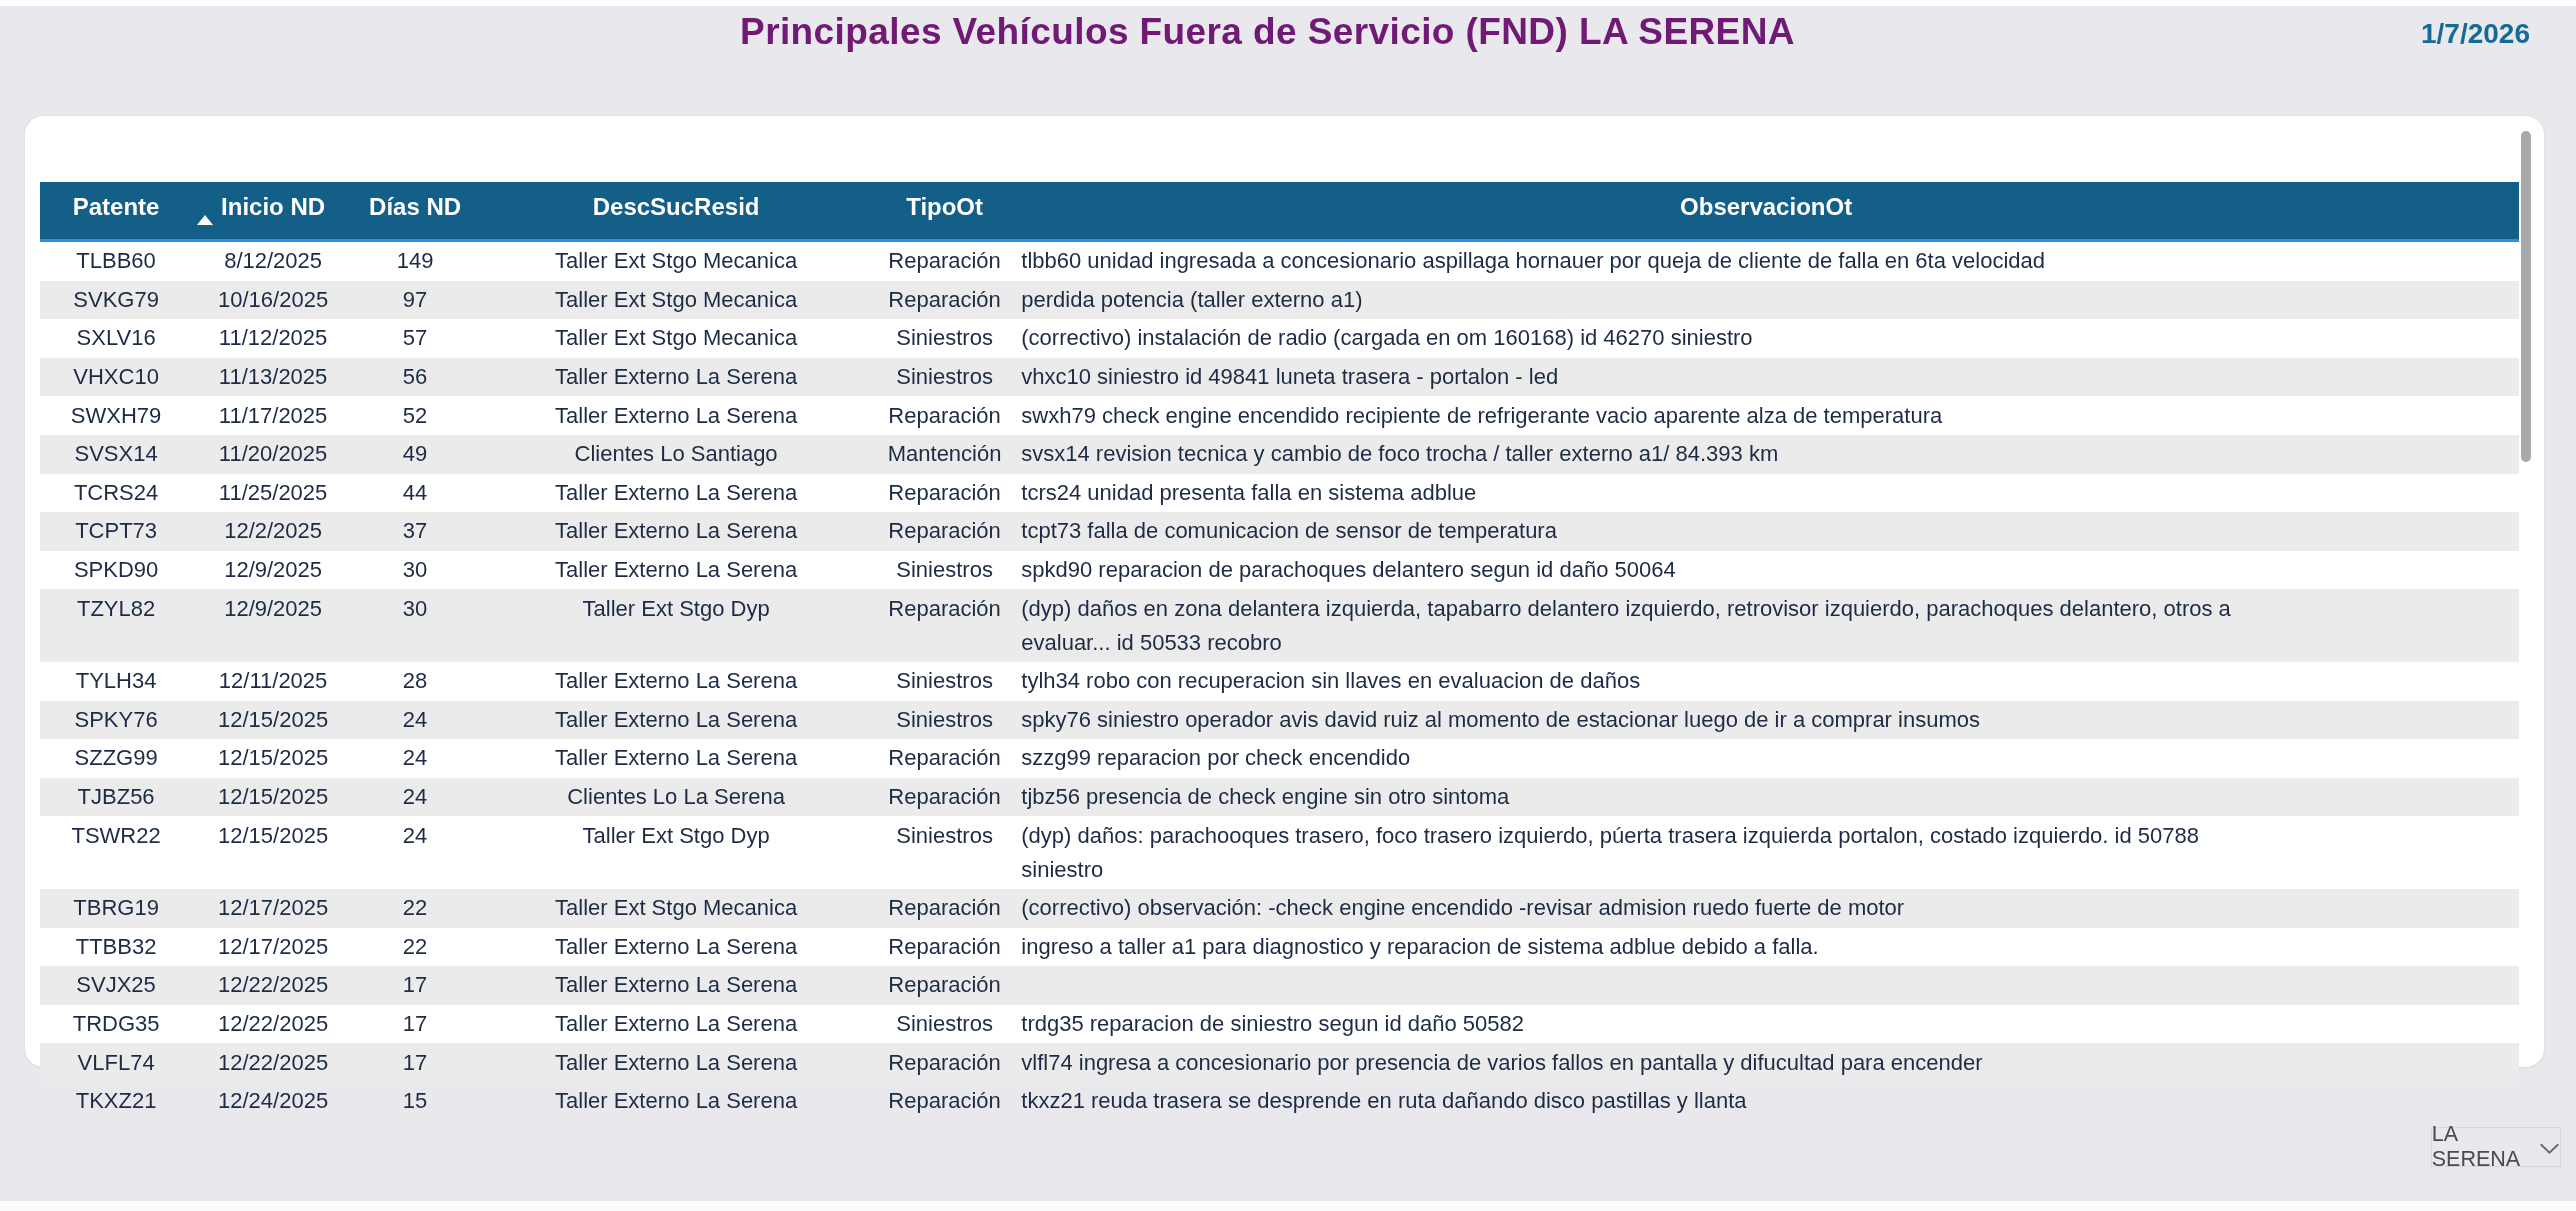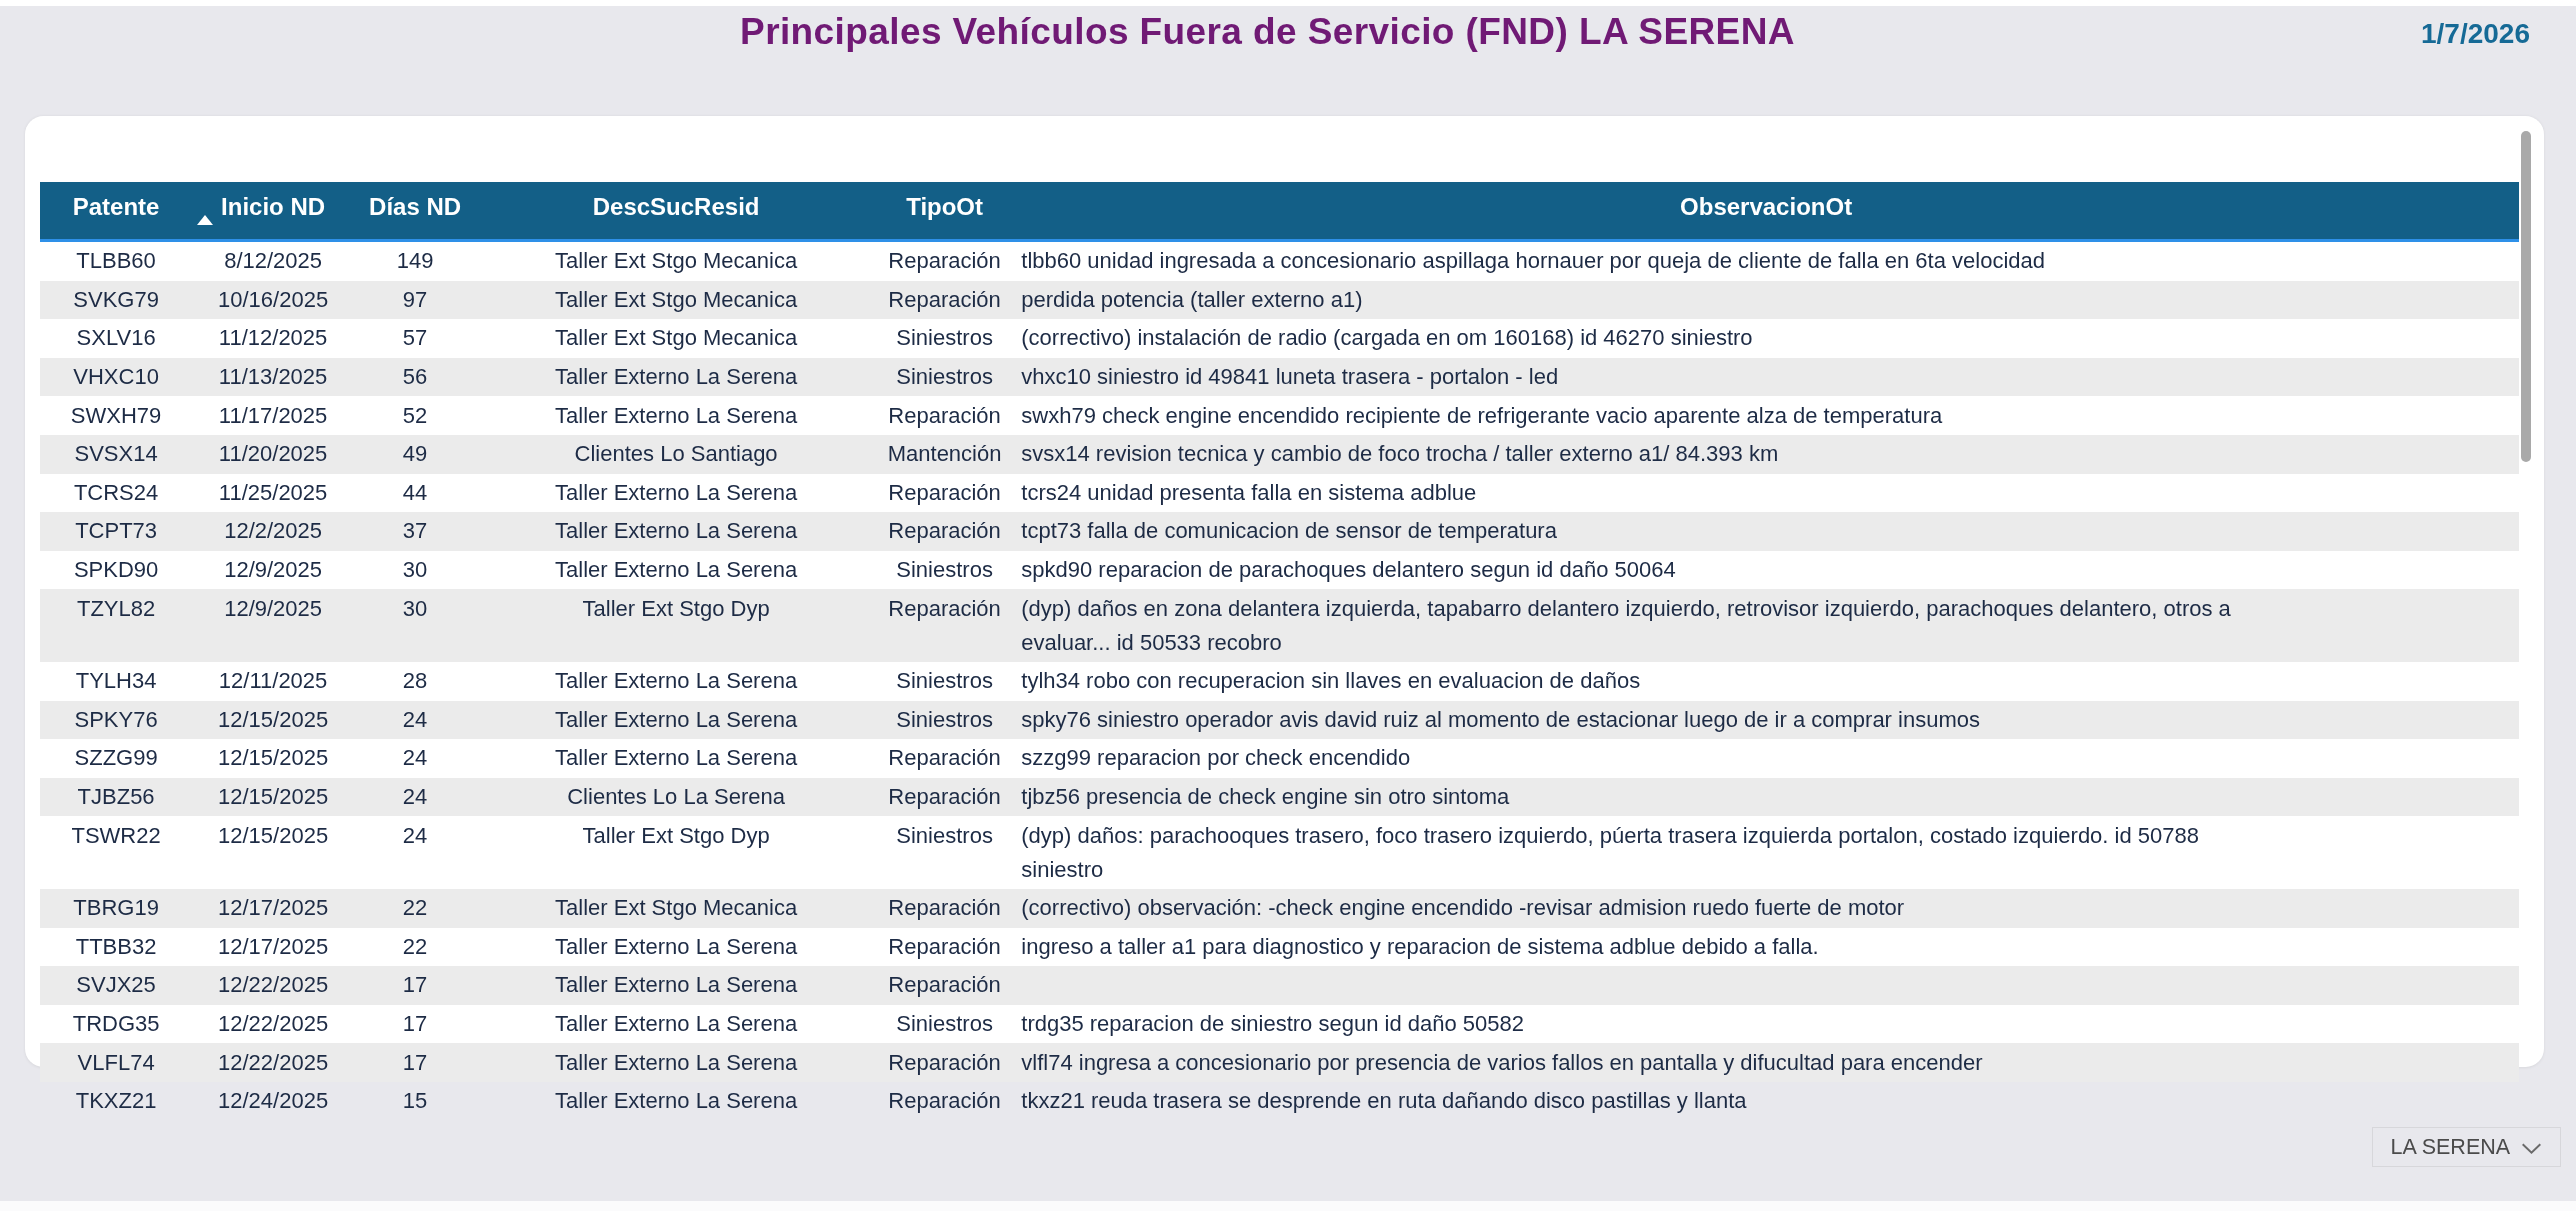--- a/index.html
+++ b/index.html
@@ -92,21 +92,21 @@
   }
   .scrollbar-thumb {
     position: absolute; right: 13px; top: 14.6px;
     width: 10px; height: 331px;
     background: #a9a9a9;
     border-radius: 5.4px;
     cursor: pointer;
   }
   .region-selector {
     position: absolute; right: 15.3px; bottom: 44px;
-    width: 189px; height: 40px;
+    width: 130px; height: 40px;
     border: 0.8px solid #d7d7db;
     display: flex; align-items: center; justify-content: center;
     gap: 10.7px;
     color: #4b4b4b;
     font-size: 21.5px;
     cursor: pointer;
     box-sizing: border-box;
   }
   .chevron { display: inline-flex; margin-top: 3.1px; }
 </style>

